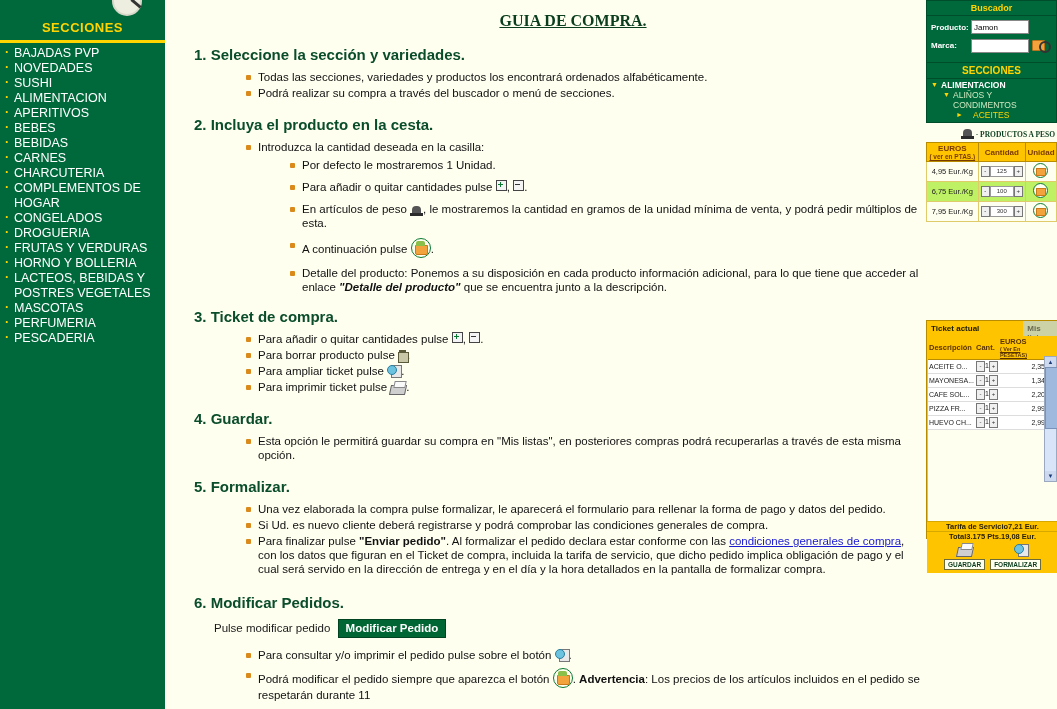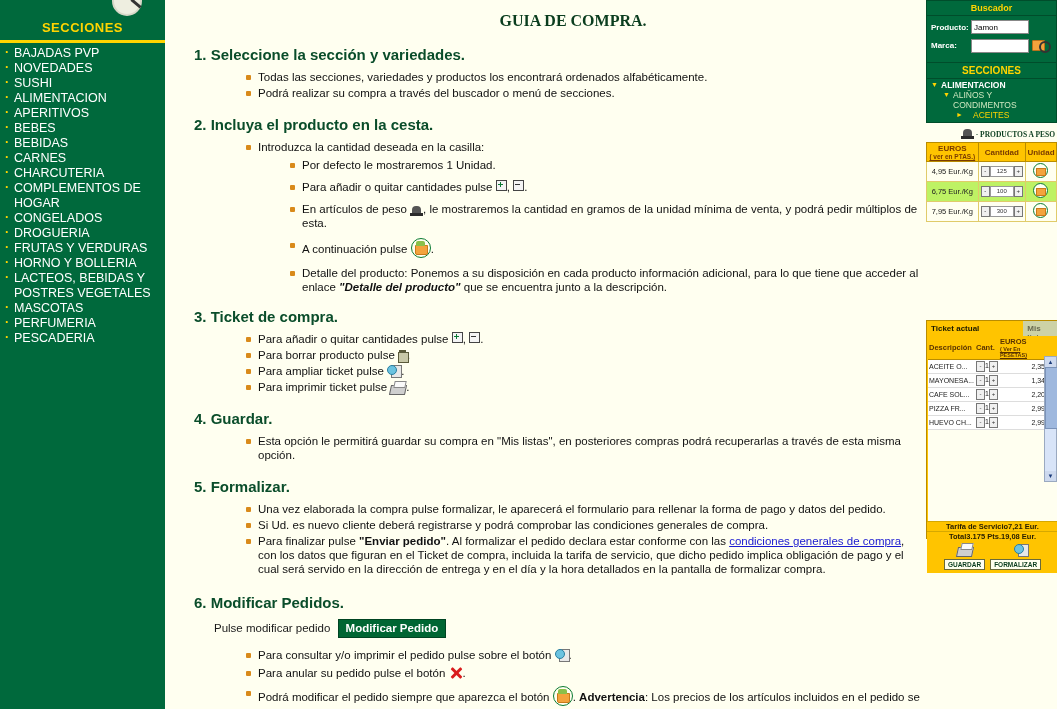--- a/index.html
+++ b/index.html
@@ -37,21 +37,21 @@
   #sections-list li:before{
     content:"\00B7";position:absolute;left:5px;top:-1px;color:#ffd400;font-weight:bold;
   }
   
   #main{
     position:absolute;left:166px;top:0;width:760px;height:709px;
     background:#fffff0;overflow:hidden;
   }
   #page-title{
     text-align:center;font-size:16px;font-weight:bold;color:#0a3d1e;
-    font-family:"Liberation Serif",serif;
+    text-decoration:underline;font-family:"Liberation Serif",serif;
     margin:12px 0 0 0;padding-left:54px;
   }
   .step-head{
     font-size:15px;font-weight:bold;color:#0a4d2a;
     font-family:"Liberation Sans",sans-serif;
     margin:16px 0 0 28px;
   }
   ul.lvl1{list-style:none;margin:7px 0 0 0;padding:0 0 0 80px;}
   ul.lvl2{list-style:none;margin:4px 0 0 0;padding:0 0 0 32px;}
   ul.lvl1>li,ul.lvl2>li{
@@ -358,24 +358,20 @@
 
   <div class="step-head" style="margin-top:18px;">6. Modificar Pedidos.</div>
   <div class="plain" style="margin-left:48px;">
     <span>Pulse modificar pedido</span>
     <span class="btn-modificar">Modificar Pedido</span>
   </div>
   <ul class="lvl1" style="margin-top:10px;">
     <li>
       <span>Para consultar y/o imprimir el pedido pulse sobre el botón</span>
       <span class="ic ic-zoom"></span><span>.</span>
-    </li>
-    <li style="margin-top:4px;">
-      <span>Para anular su pedido pulse el botón</span>
-      <span class="ic ic-x"></span><span>.</span>
     </li>
     <li style="margin-top:6px;">
       <span>Podrá modificar el pedido siempre que aparezca el botón</span>
       <span class="ic ic-basket"></span>. <b>Advertencia</b><span>: Los precios de los artículos incluidos en el pedido se respetarán durante 11</span>
       
     </li>
   </ul>
 </div>
 
 <div id="right-panel">

